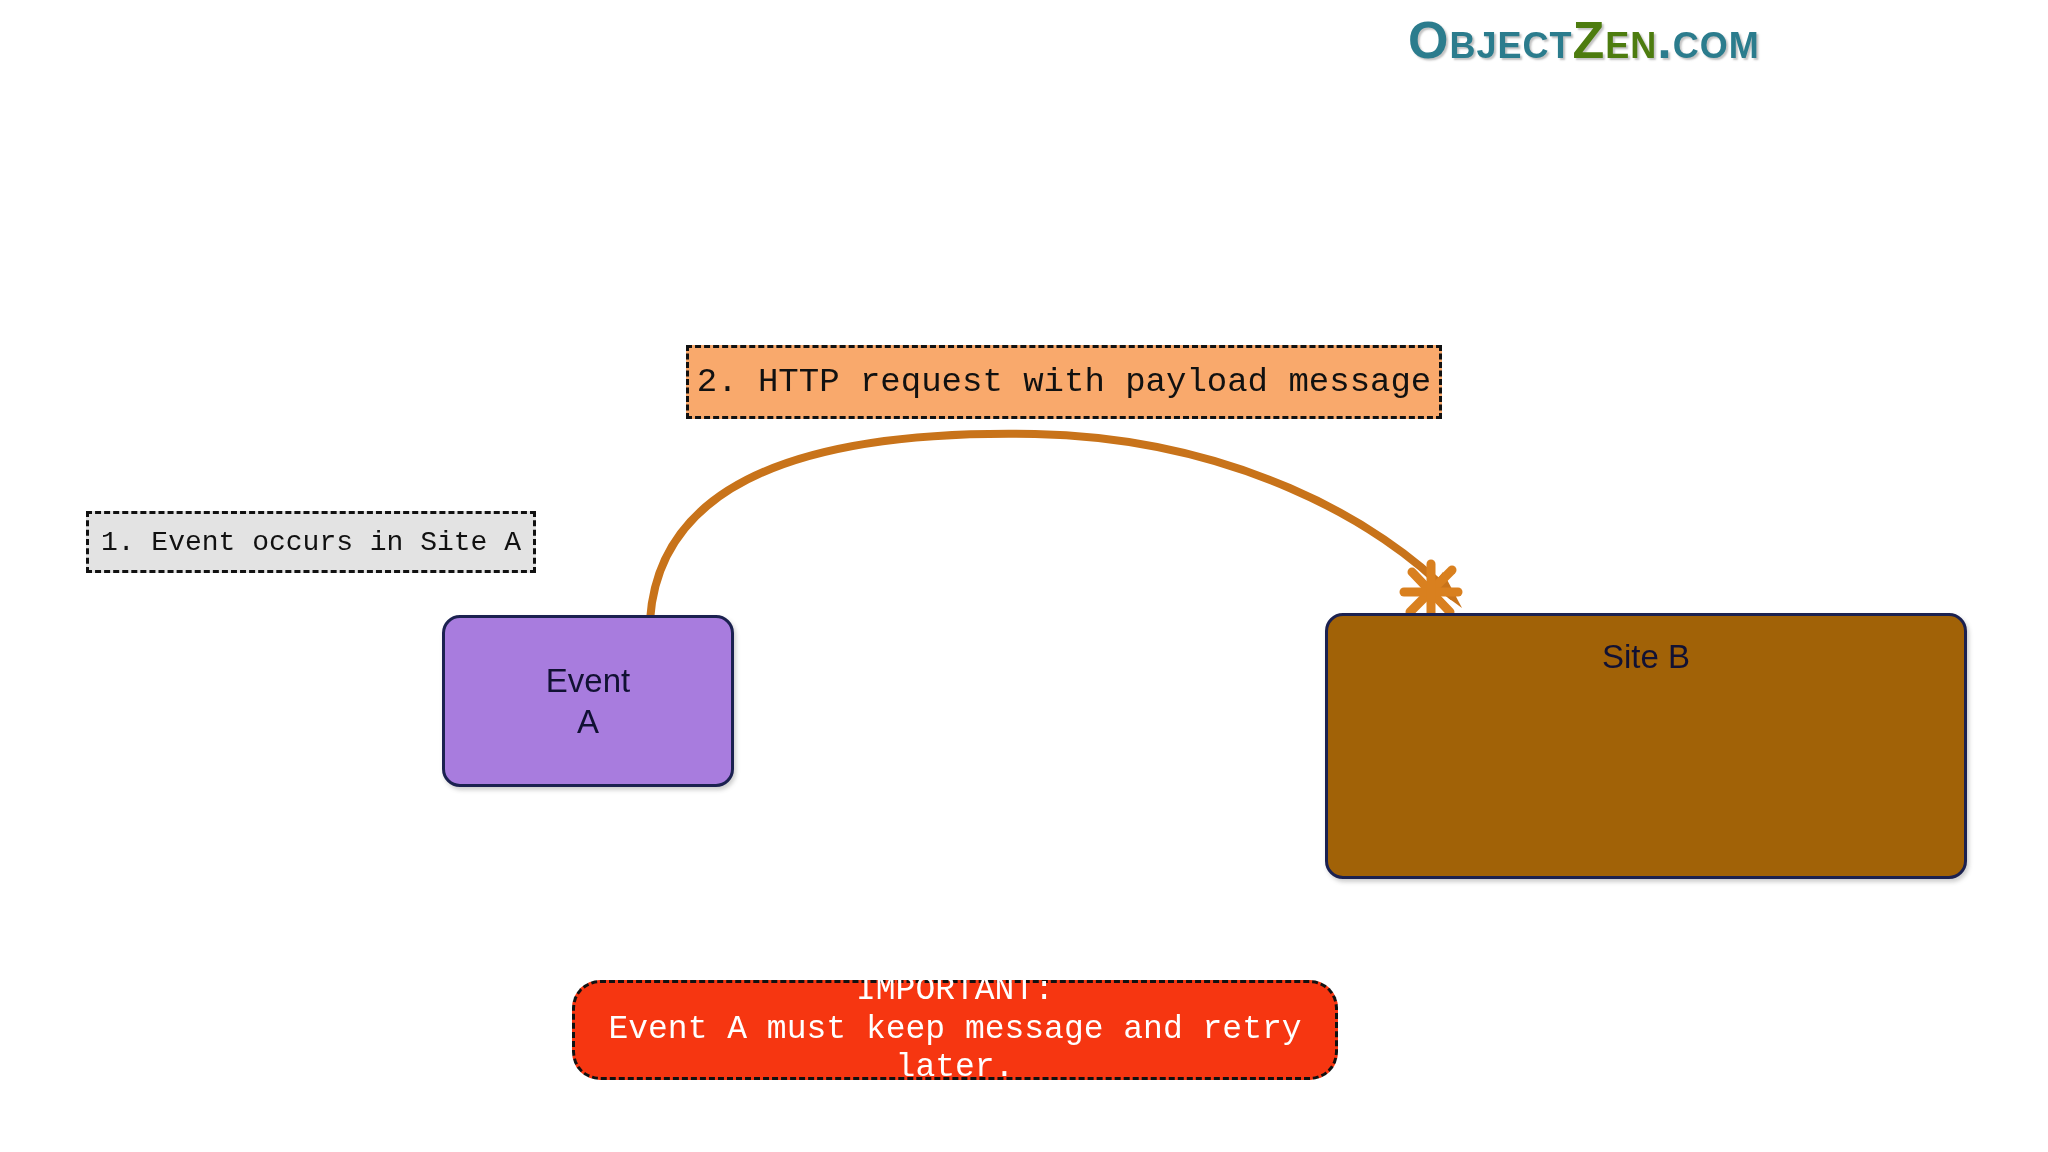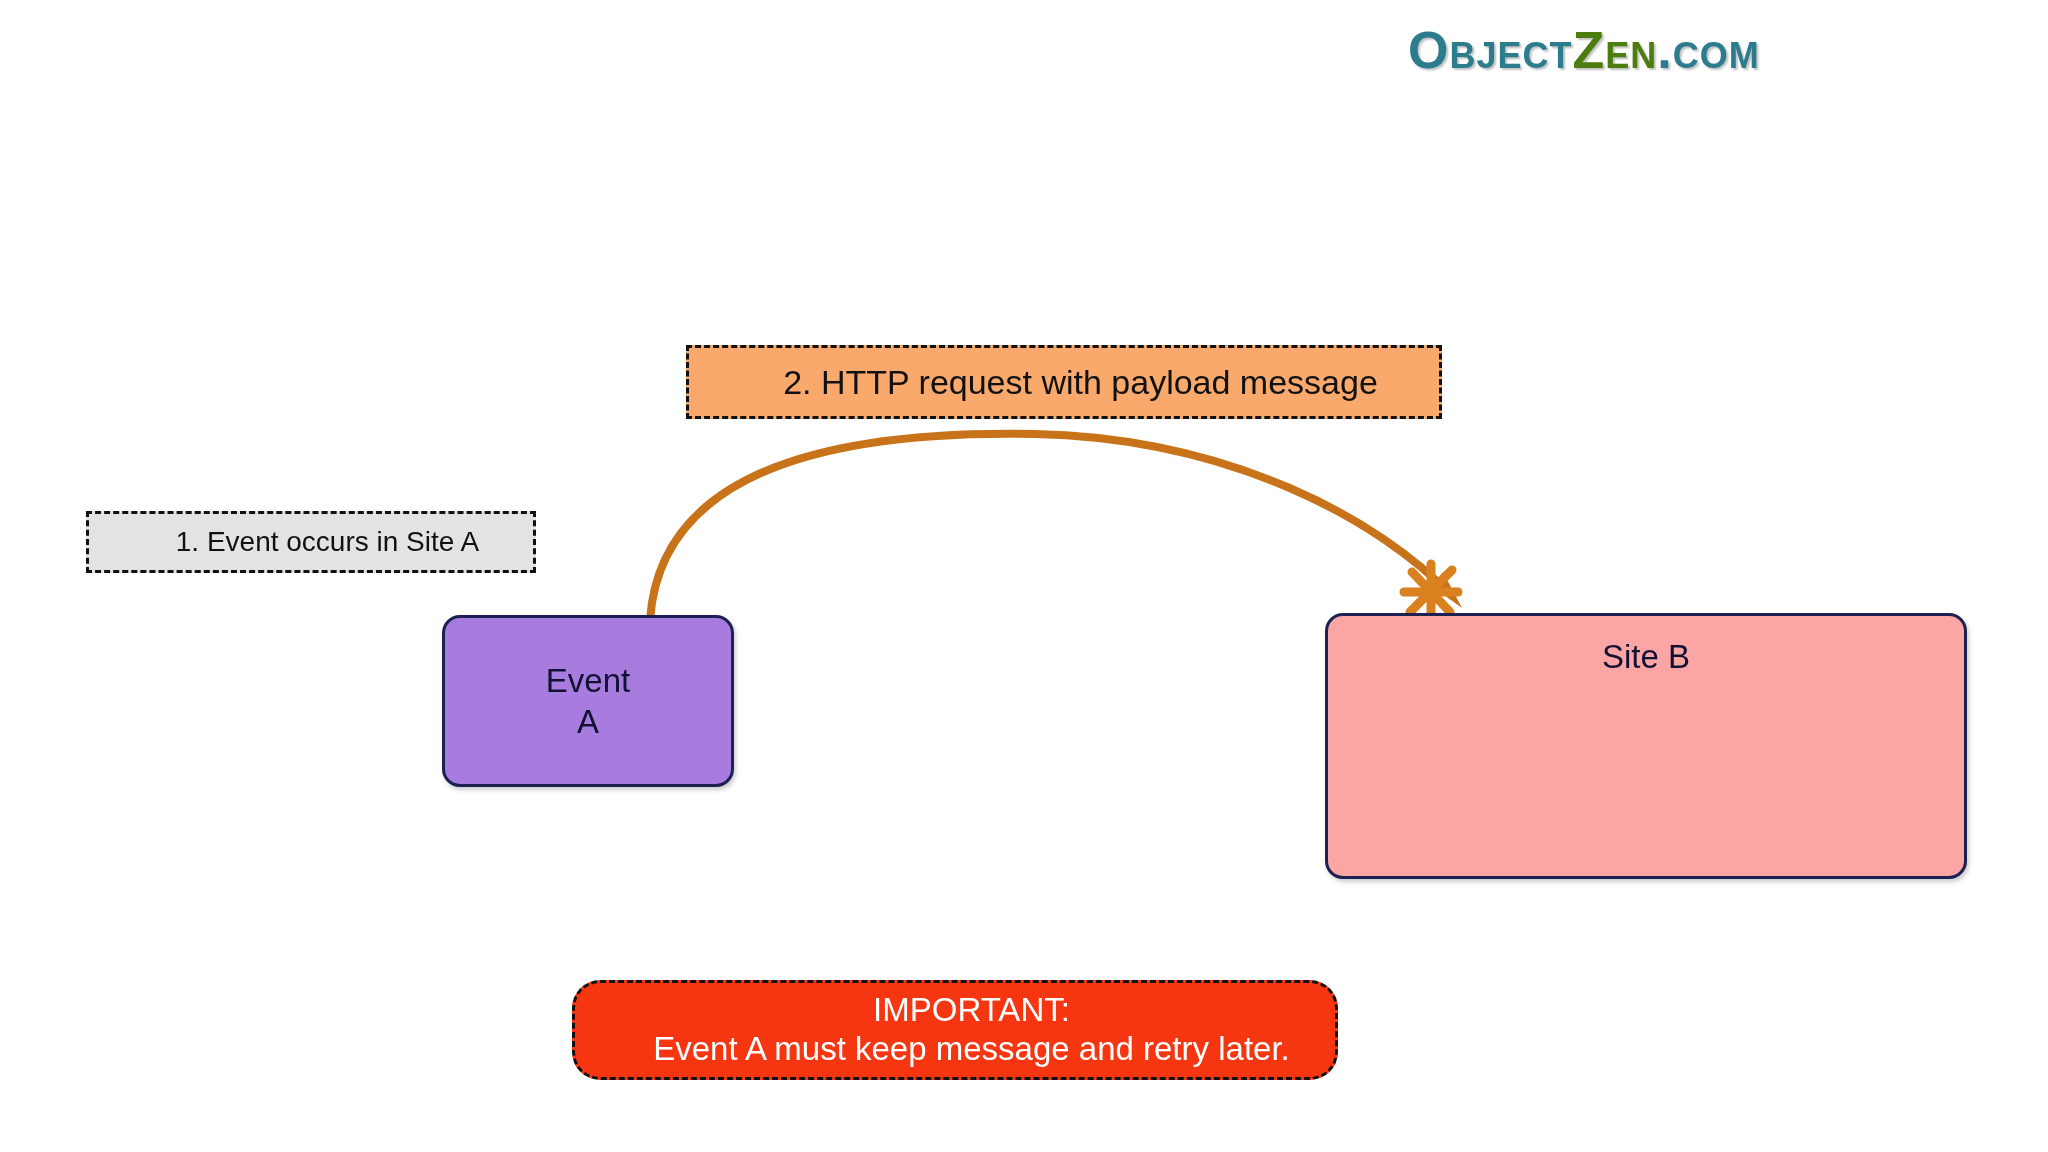--- a/index.html
+++ b/index.html
@@ -20,21 +20,21 @@
   }
 
   
   #logo {
     position: absolute;
     top: 14px;
     left: 1408px;
     width: 616px;
     height: 62px;
     display: flex;
-    align-items: flex-end;
+    align-items: flex-start;
     justify-content: flex-start;
     letter-spacing: 1px;
     white-space: nowrap;
   }
   .logo-part {
     font-family: "Liberation Sans", sans-serif;
     font-weight: bold;
     font-variant: small-caps;
     font-size: 52px;
     line-height: 1;
@@ -61,23 +61,22 @@
 
   
   .callout {
     position: absolute;
     box-sizing: border-box;
     border: 3px dashed #111111;
     display: flex;
     align-items: center;
     justify-content: center;
     text-align: center;
-    font-family: Liberation Sans, sans-serif;
+    font-family: Liberation Mono, monospace;
     color: #111111;
-    padding-left: 33px;
   }
 
   #callout-http {
     left: 686px;
     top: 345px;
     width: 756px;
     height: 74px;
     background: #F9A96C;
     font-size: 34px;
   }
@@ -129,21 +128,21 @@
     font-size: 33px;
     line-height: 1.25;
   }
   #node-site-a .n-line { display: block; }
 
   #node-site-b {
     left: 1325px;
     top: 613px;
     width: 642px;
     height: 266px;
-    background: #fca5a5;
+    background: #a16207;
     display: flex;
     align-items: flex-start;
     justify-content: center;
     padding-top: 22px;
     font-size: 33px;
   }
 
   
   #arrow-layer {
     position: absolute;

